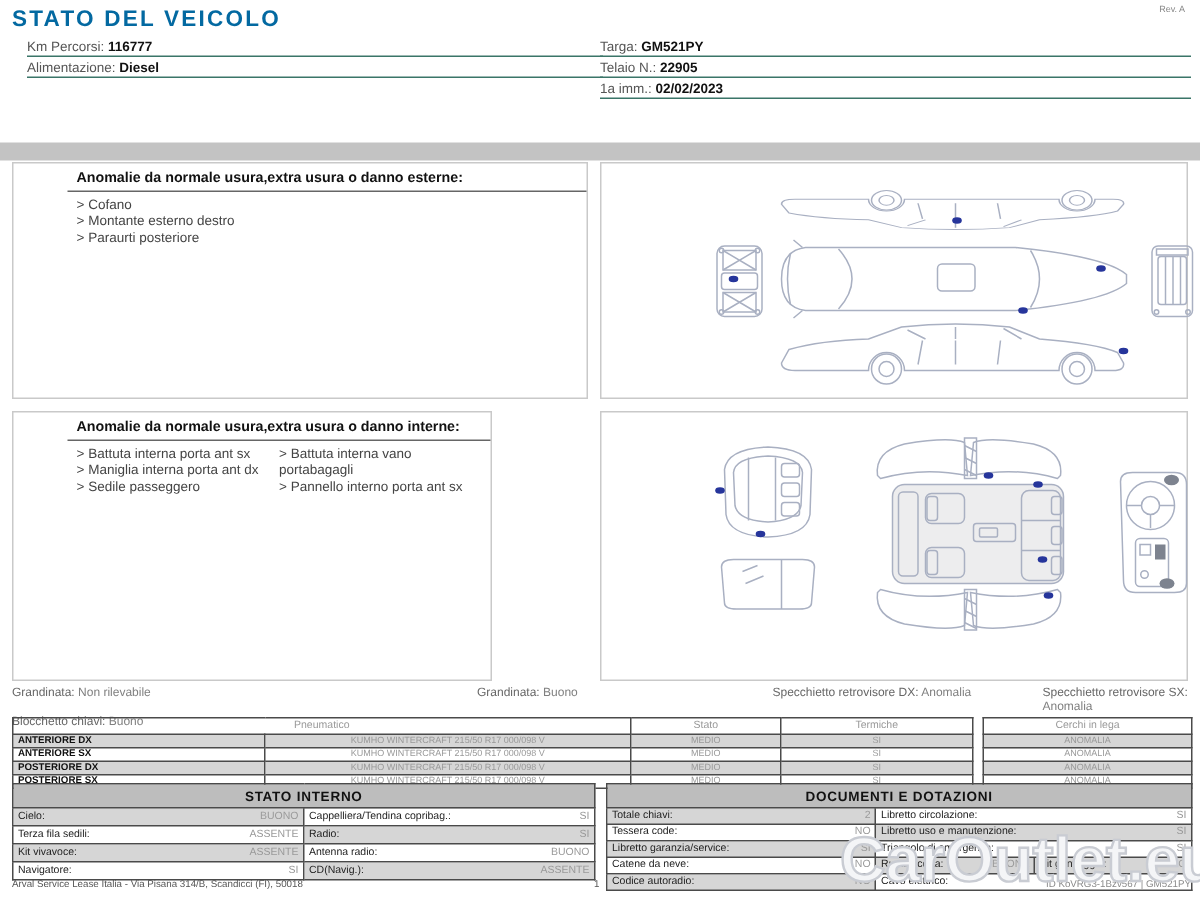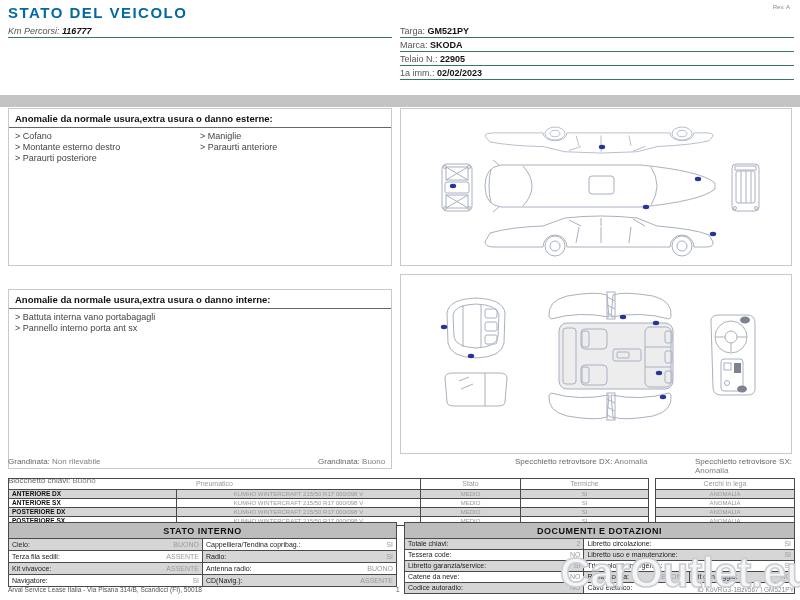--- a/index.html
+++ b/index.html
@@ -3,31 +3,31 @@
 <meta charset="utf-8">
 <style>
   html,body{margin:0;padding:0;background:#fff;}
   body{width:800px;height:600px;overflow:hidden;font-family:"Liberation Sans",sans-serif;position:relative;}
   .page{position:absolute;inset:0;background:#fff;}
 
   .title{position:absolute;left:8px;top:4px;font-size:15px;font-weight:bold;color:#0369a1;letter-spacing:1.5px;}
   .rev{position:absolute;right:10px;top:4px;font-size:6px;color:#888;}
 
   .kv-block{position:absolute;top:24px;}
-  .kv-left{left:8px;width:384px;font-style:italic;}
+  .kv-left{left:18px;width:384px;}
   .kv-right{left:400px;width:394px;}
   .kv{border-bottom:1px solid #3a7568;padding:2px 0 1px;font-size:9px;color:#555;line-height:10px;}
   .kv .val{font-weight:bold;color:#111;}
 
   .grayband{position:absolute;left:0;top:95px;width:800px;height:12px;background:#c3c3c3;}
 
-  .box{position:absolute;border:1px solid #c9c9c9;background:#fff;box-sizing:border-box;}
+  .box{position:absolute;border:1px solid #c9c9c9;background:#fff;box-sizing:border-box;padding-left:36px;}
   #ext-left{left:8px;top:108px;width:384px;height:158px;}
   #ext-right{left:400px;top:108px;width:392px;height:158px;}
-  #int-left{left:8px;top:274px;width:384px;height:180px;margin-top:15px;}
+  #int-left{left:8px;top:274px;width:320px;height:180px;}
   #int-right{left:400px;top:274px;width:392px;height:180px;}
   .box-heading{font-size:9.5px;font-weight:bold;color:#111;padding:4px 6px 3px;border-bottom:1px solid #666;}
   .anomaly-cols{display:flex;padding:3px 6px;font-size:9px;color:#444;line-height:11px;}
   .anomaly-cols .col{width:50%;}
   .anomaly-item{white-space:normal;}
 
   .checks{position:absolute;left:8px;top:457px;width:786px;font-size:8px;color:#666;}
   .checks-row1{display:flex;gap:36px;}
   .check-0{width:274px;}
   .check-1{width:161px;}
@@ -78,42 +78,38 @@
 </head>
 <body>
 
 <div class="page">
 
   <div class="title">STATO DEL VEICOLO</div>
   <div class="rev">Rev. A</div>
 
   <div class="kv-block kv-left">
     <div class="kv"><span>Km Percorsi:</span> <span class="val">116777</span></div>
+    <div class="kv"><span>Alimentazione:</span> <span class="val">Diesel</span></div>
   </div>
 
   <div class="kv-block kv-right">
     <div class="kv"><span>Targa:</span> <span class="val">GM521PY</span></div>
-    <div class="kv"><span>Marca:</span> <span class="val">SKODA</span></div>
     <div class="kv"><span>Telaio N.:</span> <span class="val">22905</span></div>
     <div class="kv"><span>1a imm.:</span> <span class="val">02/02/2023</span></div>
   </div>
 
   <div class="grayband"></div>
 
   <div class="box" id="ext-left">
     <div class="box-heading">Anomalie da normale usura,extra usura o danno esterne:</div>
     <div class="anomaly-cols">
       <div class="col">
         <div class="anomaly-item">&gt; Cofano</div>
         <div class="anomaly-item">&gt; Montante esterno destro</div>
         <div class="anomaly-item">&gt; Paraurti posteriore</div>
-      </div>
-      <div class="col">
-        <div class="anomaly-item">&gt; Maniglie</div>
-        <div class="anomaly-item">&gt; Paraurti anteriore</div>
       </div>
     </div>
   </div>
 
   <div class="box" id="ext-right">
     <svg width="390" height="156" viewBox="0 0 390 156">
       <defs>
         <g id="sideview" class="car">
           <path d="M6 29 L11 20 Q32 14 64 13 L86 5 Q122 1 158 5 L178 13 Q216 16 230 22 L234 29 Q235 34 227 34 L215 34 A12 12 0 0 0 191 34 L88 34 A12 12 0 0 0 64 34 L15 34 Q6 34 6 29 Z"></path>
           <circle cx="76" cy="33" r="10"></circle>
@@ -170,20 +166,25 @@
         <ellipse class="dot" cx="245" cy="98" rx="3.2" ry="2.2"></ellipse>
         <ellipse class="dot" cx="52" cy="77" rx="3.2" ry="2.2"></ellipse>
         <ellipse class="dot" cx="312" cy="125" rx="3.2" ry="2.2"></ellipse>
       </g>
     </svg>
   </div>
 
   <div class="box" id="int-left">
     <div class="box-heading">Anomalie da normale usura,extra usura o danno interne:</div>
     <div class="anomaly-cols">
+      <div class="col">
+        <div class="anomaly-item">&gt; Battuta interna porta ant sx</div>
+        <div class="anomaly-item">&gt; Maniglia interna porta ant dx</div>
+        <div class="anomaly-item">&gt; Sedile passeggero</div>
+      </div>
       <div class="col">
         <div class="anomaly-item">&gt; Battuta interna vano portabagagli</div>
         <div class="anomaly-item">&gt; Pannello interno porta ant sx</div>
       </div>
     </div>
   </div>
 
   <div class="box" id="int-right">
     <svg width="390" height="178" viewBox="0 0 390 178">
 

